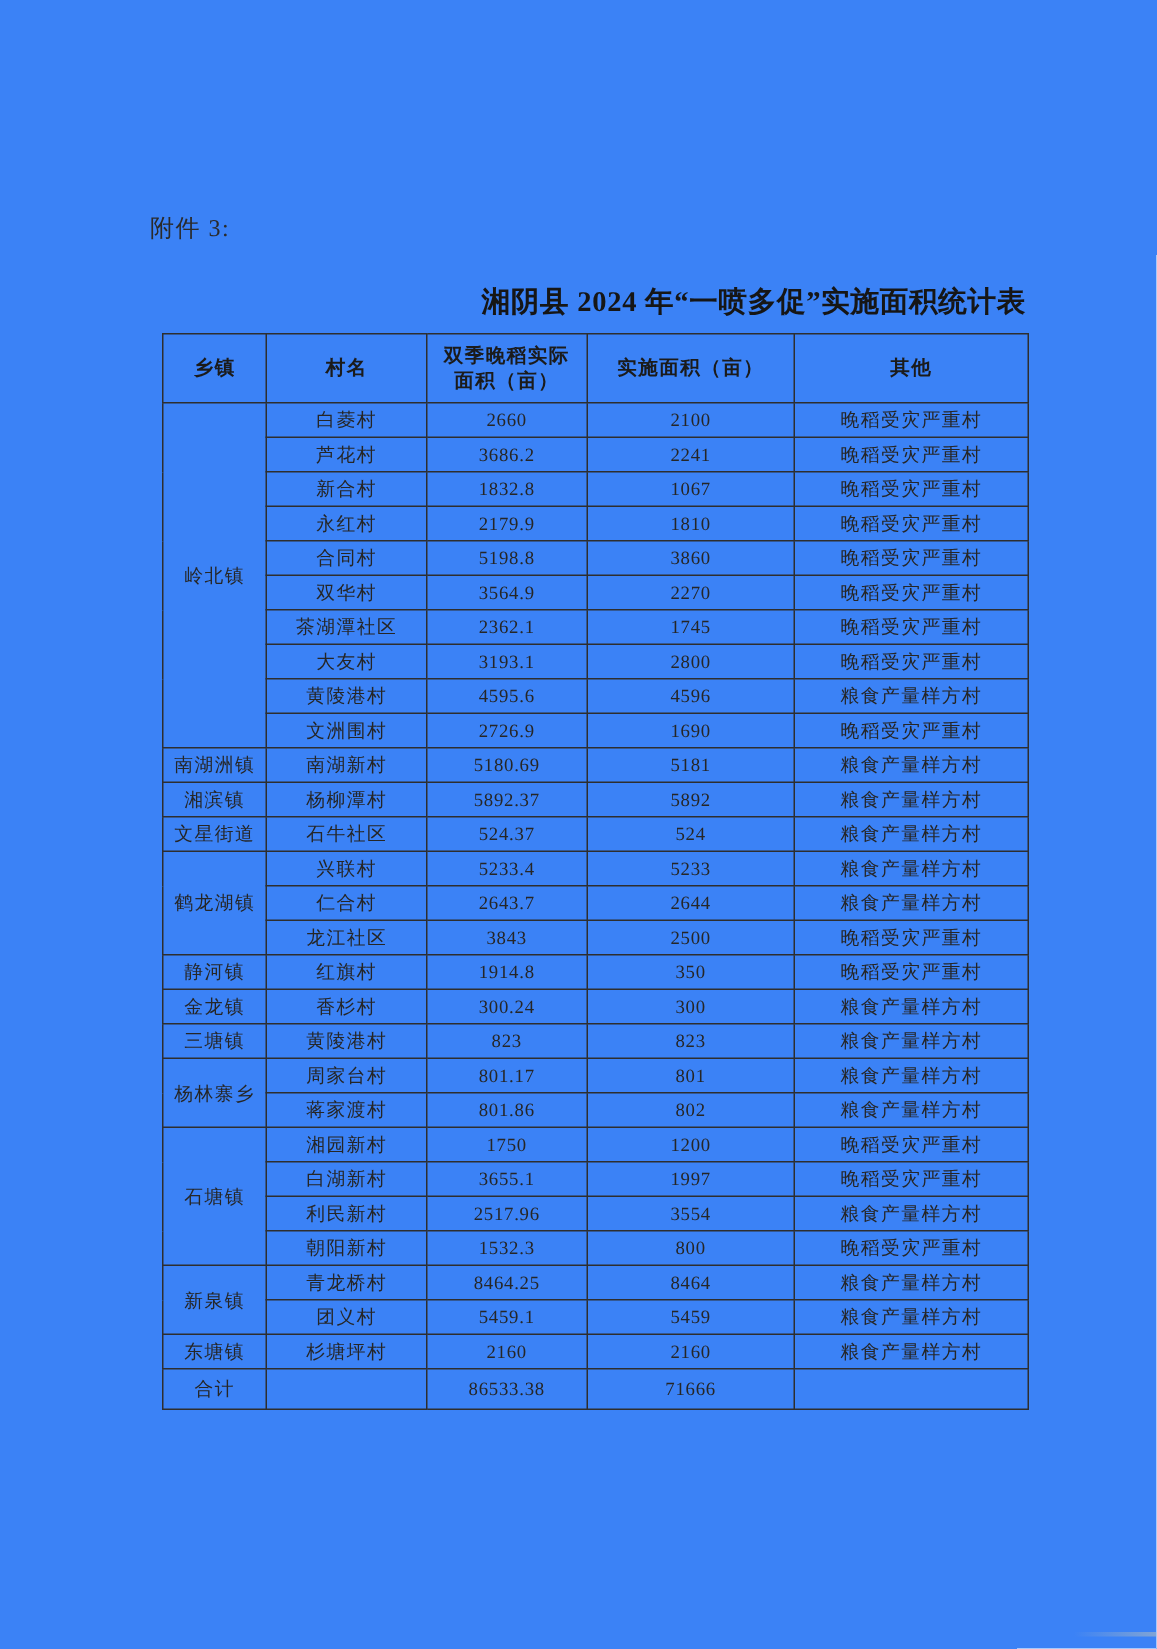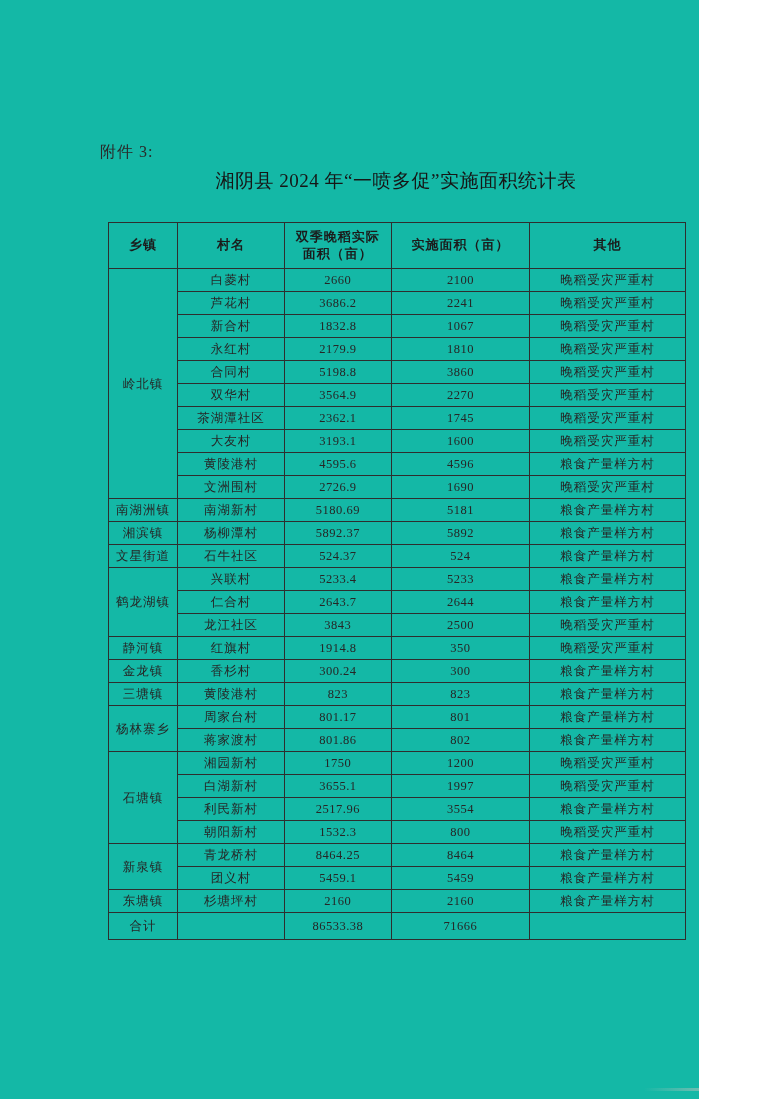--- a/index.html
+++ b/index.html
@@ -5,37 +5,37 @@
   * { margin: 0; padding: 0; box-sizing: border-box; }
   html, body {
     width: 771px; height: 1099px;
     background: #ffffff;
     font-family: "Liberation Serif", "DejaVu Serif", serif;
     color: #1f1f1f;
     overflow: hidden;
   }
   .page {
     position: relative;
-    width: 699px; height: 1099px;
-    background: #14b8a6;
+    width: 771px; height: 1099px;
+    background: #3b82f6;
   }
   .attachment-label {
     position: absolute;
     left: 100px; top: 142px;
     font-size: 16px;
     letter-spacing: 1px;
     color: #2a2a2a;
   }
   .doc-title {
     position: absolute;
-    left: 108px; top: 168px;
+    left: 108px; top: 188px;
     width: 576px;
-    text-align: center;
+    text-align: right;
     font-size: 19px;
-    font-weight: normal;
+    font-weight: bold;
     letter-spacing: 0.5px;
     color: #161616;
   }
   .table-wrap {
     position: absolute;
     left: 108px; top: 222px;
     width: 578px;
     border-radius: 10px;
   }
   table {
@@ -140,21 +140,21 @@
           </tr>
           <tr>
             <td>茶湖潭社区</td>
             <td class="num">2362.1</td>
             <td class="num">1745</td>
             <td>晚稻受灾严重村</td>
           </tr>
           <tr>
             <td>大友村</td>
             <td class="num">3193.1</td>
-            <td class="num">1600</td>
+            <td class="num">2800</td>
             <td>晚稻受灾严重村</td>
           </tr>
           <tr>
             <td>黄陵港村</td>
             <td class="num">4595.6</td>
             <td class="num">4596</td>
             <td>粮食产量样方村</td>
           </tr>
           <tr>
             <td>文洲围村</td>

